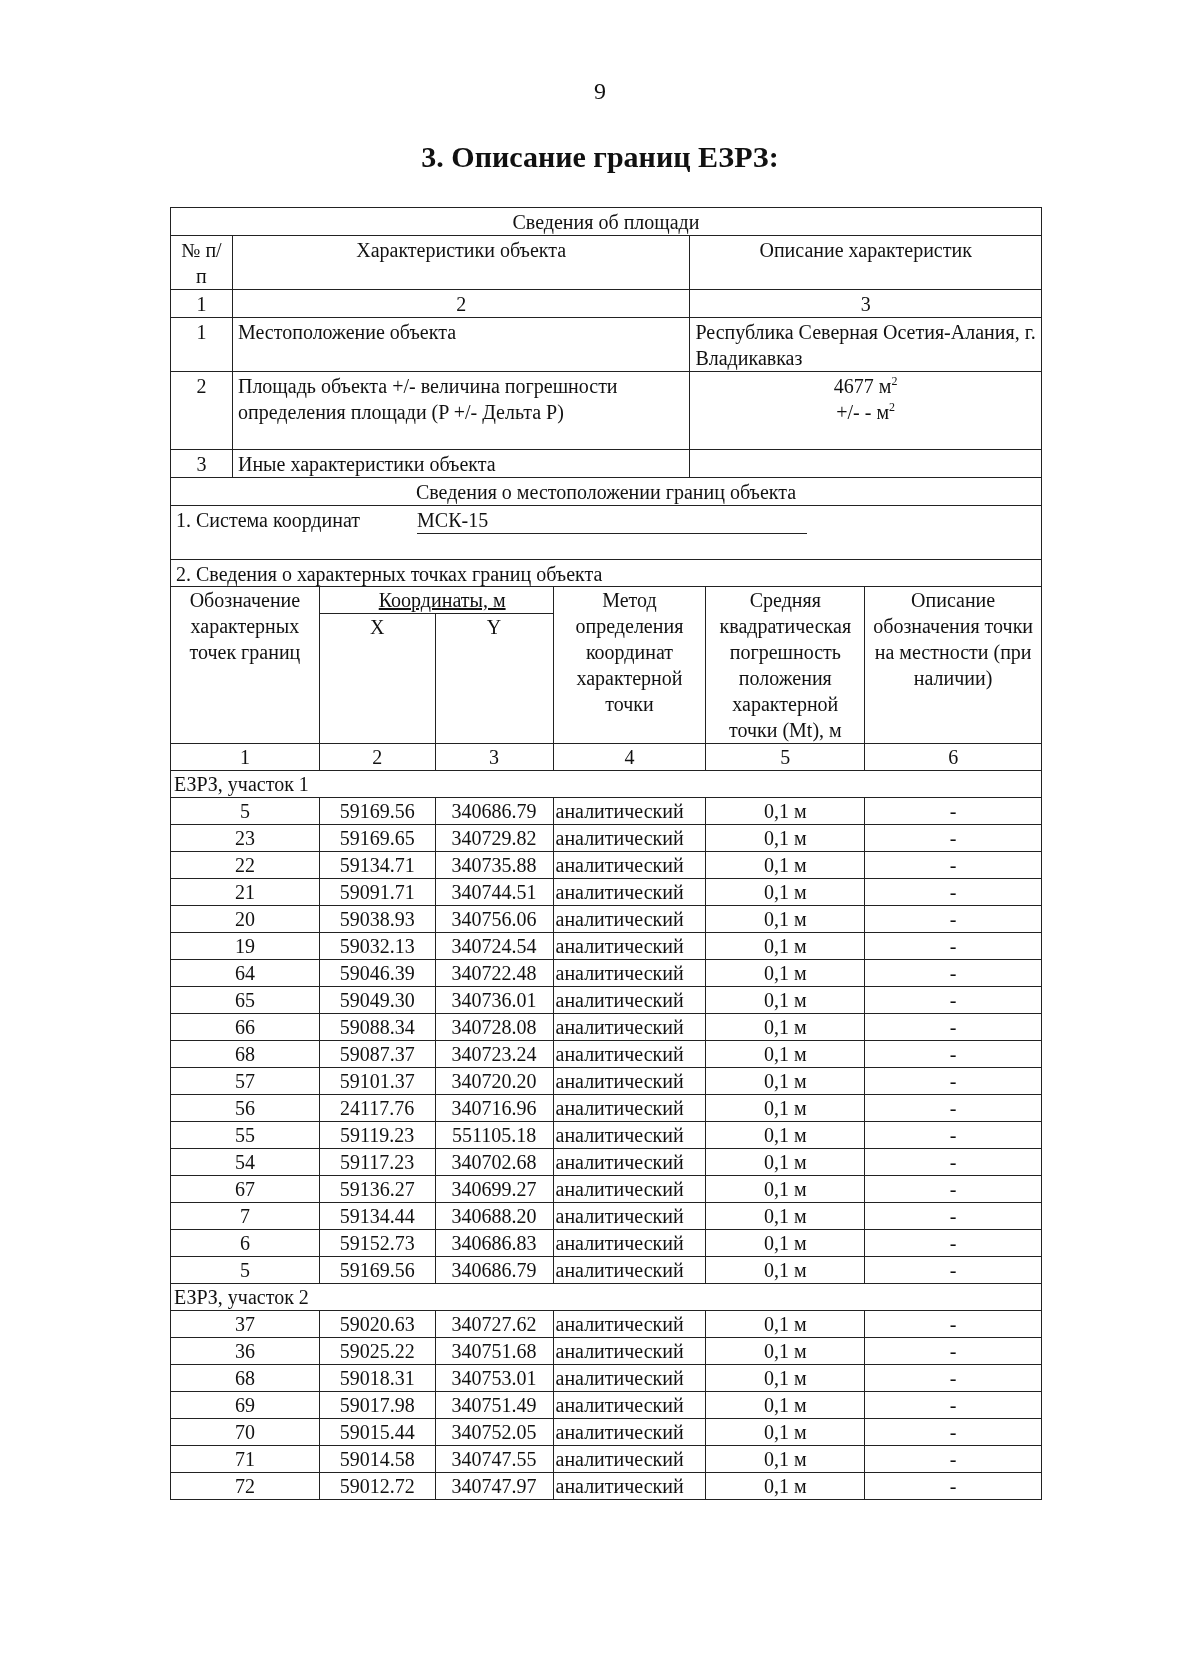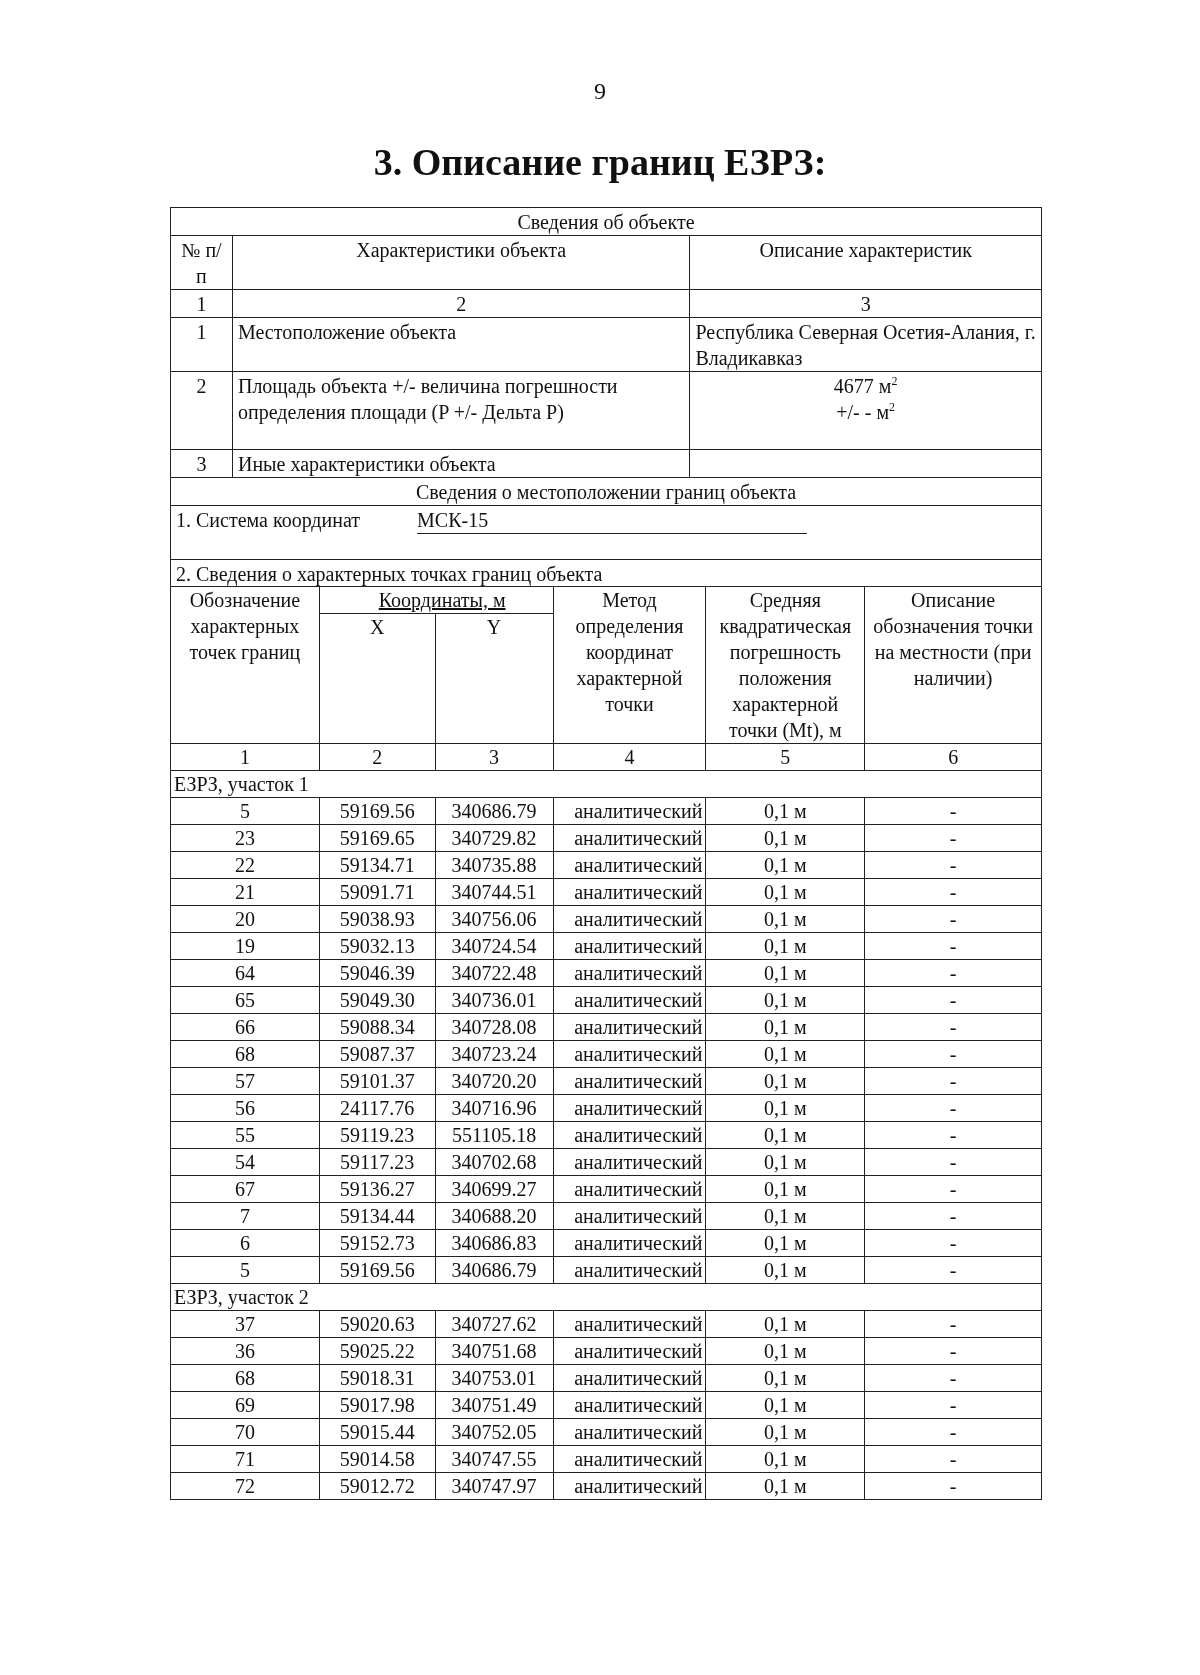--- a/index.html
+++ b/index.html
@@ -7,58 +7,58 @@
     width: 1200px; height: 1675px; position: relative; overflow: hidden;
     font-family: "Liberation Serif", "DejaVu Serif", serif;
     color: #111;
   }
   .page-number {
     position: absolute; top: 78px; left: 0; width: 1200px;
     text-align: center; font-size: 24px;
   }
   .page-title {
     position: absolute; top: 140px; left: 0; width: 1200px;
-    text-align: center; font-size: 38px; font-weight: bold;
+    text-align: center; font-size: 30px; font-weight: bold;
   }
   .sheet {
     position: absolute; left: 170px; top: 207px; width: 872px;
   }
   table { border-collapse: collapse; width: 100%; font-size: 20px; line-height: 26px; }
   td { border: 1.3px solid #222; padding: 0 5px; vertical-align: top; }
   .c { text-align: center; }
   .l { text-align: left; }
   .upper td { padding-top: 1px; padding-bottom: 0; }
   .coord-line {
     display: inline-block; border-bottom: 1.3px solid #222; width: 390px;
     margin-left: 52px; padding-left: 0;
   }
   .pts td { height: 26px; padding: 0 3px; }
   .pts .num { text-align: center; }
-  .pts .method { text-align: right; padding-left: 2px; }
+  .pts .method { text-align: left; padding-left: 2px; }
   .section-row td { text-align: left; }
   sup { font-size: 12px; line-height: 0; }
   .under { text-decoration: underline; margin-left: 12px; }
 </style>
 </head>
 <body>
 
 <div class="page-number">9</div>
 <div class="page-title">3.  Описание границ ЕЗРЗ:</div>
 
 <div class="sheet">
 
   <table class="upper">
     <colgroup>
       <col style="width:62px">
         <col style="width:458px">
         <col style="width:352px">
     </colgroup>
     <tbody>
         <tr>
-      <td colspan="3" class="c">Сведения об объекте</td>
+      <td colspan="3" class="c">Сведения об площади</td>
     </tr>
     <tr style="height:52px">
       <td class="c">№ п/п</td>
       <td class="c">Характеристики объекта</td>
       <td class="c">Описание характеристик</td>
     </tr>
     <tr>
       <td class="c">1</td>
       <td class="c">2</td>
       <td class="c">3</td>

